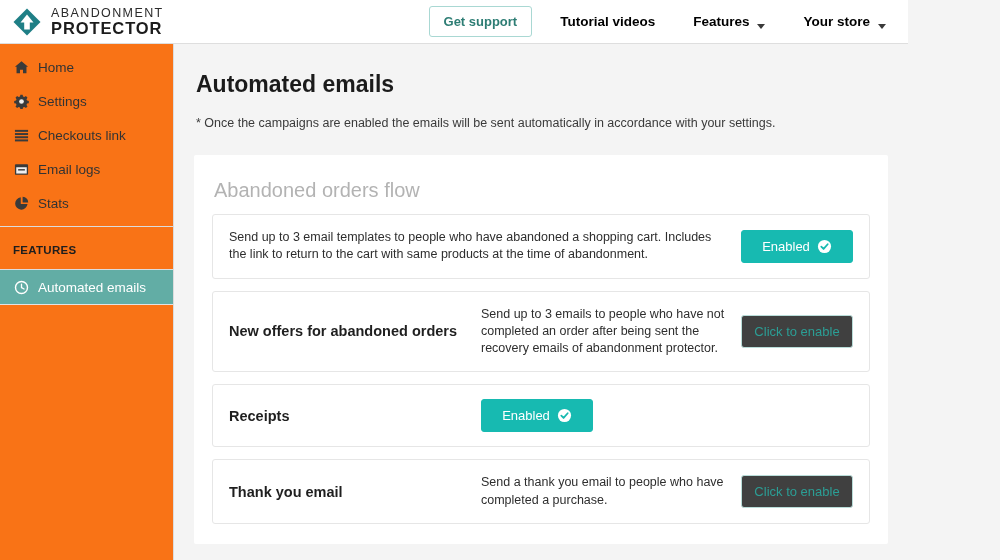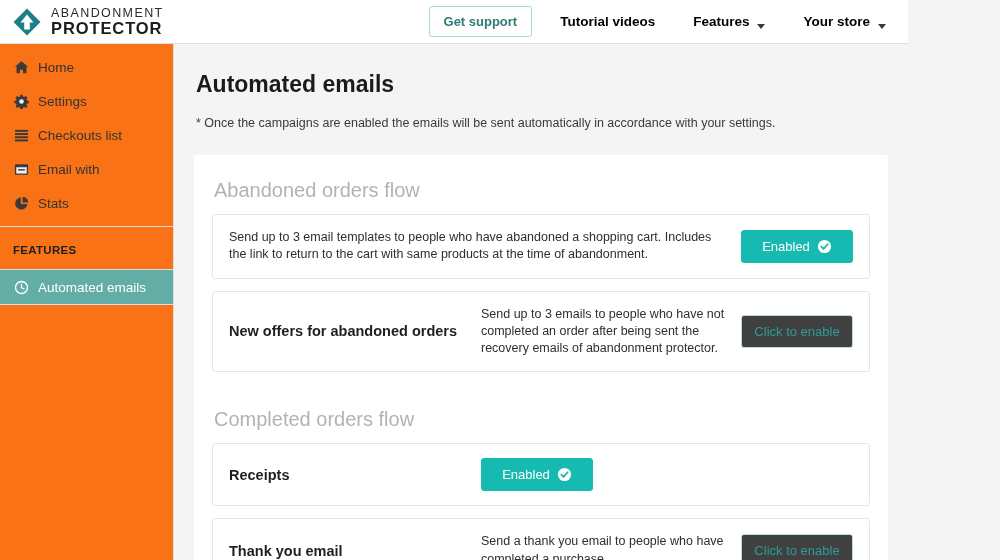--- a/index.html
+++ b/index.html
@@ -199,32 +199,32 @@
 
       <div class="side-item">
         <span class="ico">
           <svg viewBox="0 0 16 16" width="15" height="15" fill="#3a3a3a">
             <rect x="1" y="2" width="14" height="2.1"></rect>
             <rect x="1" y="5.4" width="14" height="2.1"></rect>
             <rect x="1" y="8.8" width="14" height="2.1"></rect>
             <rect x="1" y="12.2" width="14" height="2.1"></rect>
           </svg>
         </span>
-        <span>Checkouts list</span>
+        <span>Checkouts link</span>
       </div>
 
       <div class="side-item">
         <span class="ico">
           <svg viewBox="0 0 16 16" width="15" height="15" fill="#3a3a3a">
             <rect x="1" y="2.3" width="14" height="11.4" rx="1"></rect>
             <rect x="2.4" y="5.6" width="11.2" height="6.7" fill="#efefef"></rect>
             <rect x="4.4" y="7.6" width="7.2" height="1.5" fill="#3a3a3a"></rect>
           </svg>
         </span>
-        <span>Email with</span>
+        <span>Email logs</span>
       </div>
 
       <div class="side-item">
         <span class="ico">
           <svg viewBox="0 0 16 16" width="15" height="15" fill="#3a3a3a">
             <path d="M7.2 1.4 A6.6 6.6 0 1 0 14.4 8.6 L7.2 8.6 Z"></path>
             <path d="M9.2 0.9 A6.6 6.6 0 0 1 15.2 6.9 L9.2 6.9 Z"></path>
           </svg>
         </span>
         <span>Stats</span>
@@ -272,21 +272,20 @@
             </span>
           </div>
         </div>
 
         <div class="row">
           <div class="row-name">New offers for abandoned orders</div>
           <div class="row-desc">Send up to 3 emails to people who have not completed an order after being sent the recovery emails of abandonment protector.</div>
           <div class="btn btn-disabled">Click to enable</div>
         </div>
 
-        <div class="section-title second">Completed orders flow</div>
 
         <div class="row">
           <div class="row-name">Receipts</div>
           <div class="btn btn-enabled">
             <span>Enabled</span>
             <span class="chk">
               <svg viewBox="0 0 16 16" width="15" height="15">
                 <circle cx="8" cy="8" r="7" fill="#ffffff"></circle>
                 <path d="M4.6 8.2 L7 10.6 L11.4 5.6" fill="none" stroke="#17bab1" stroke-width="1.9" stroke-linecap="round" stroke-linejoin="round"></path>
               </svg>

